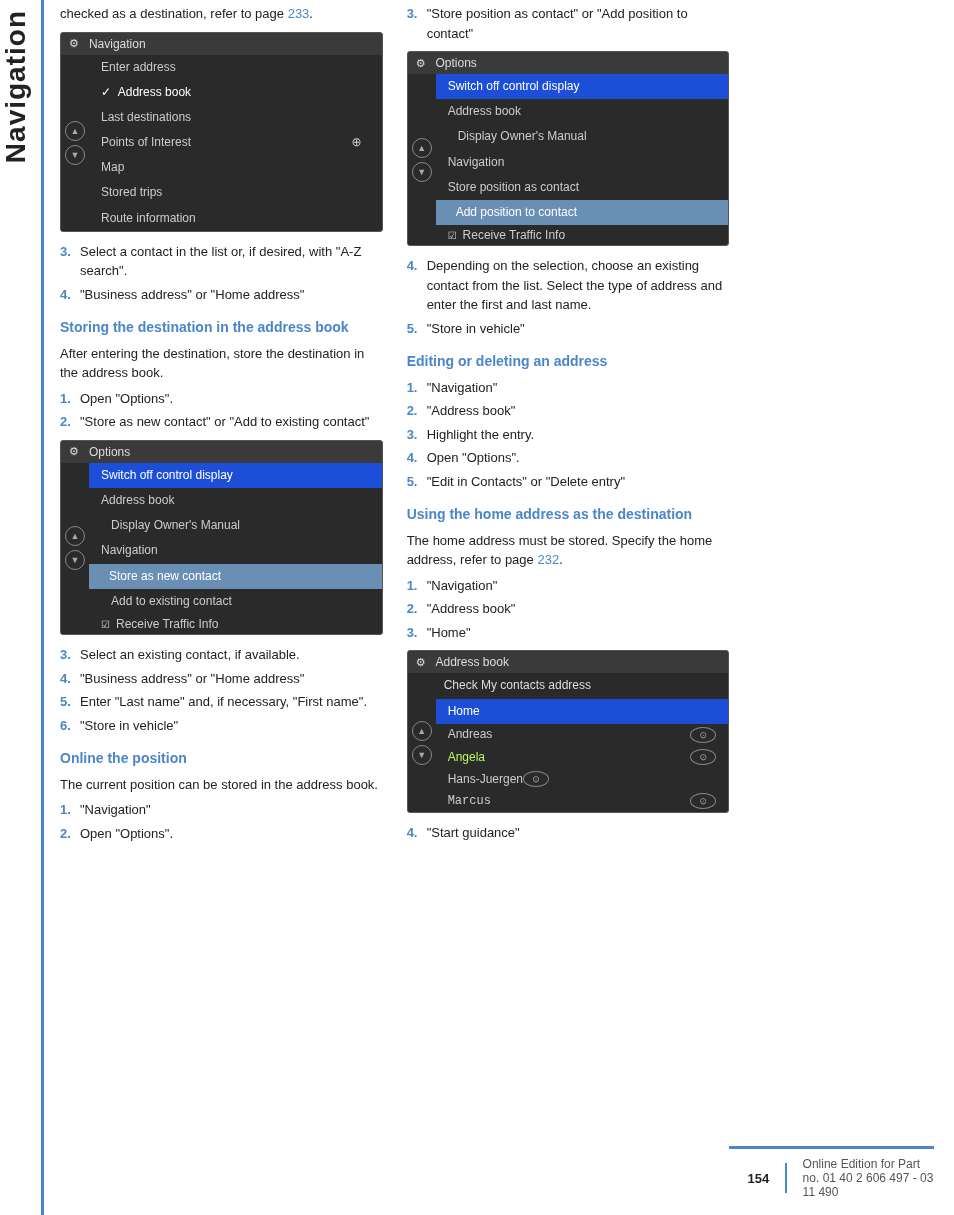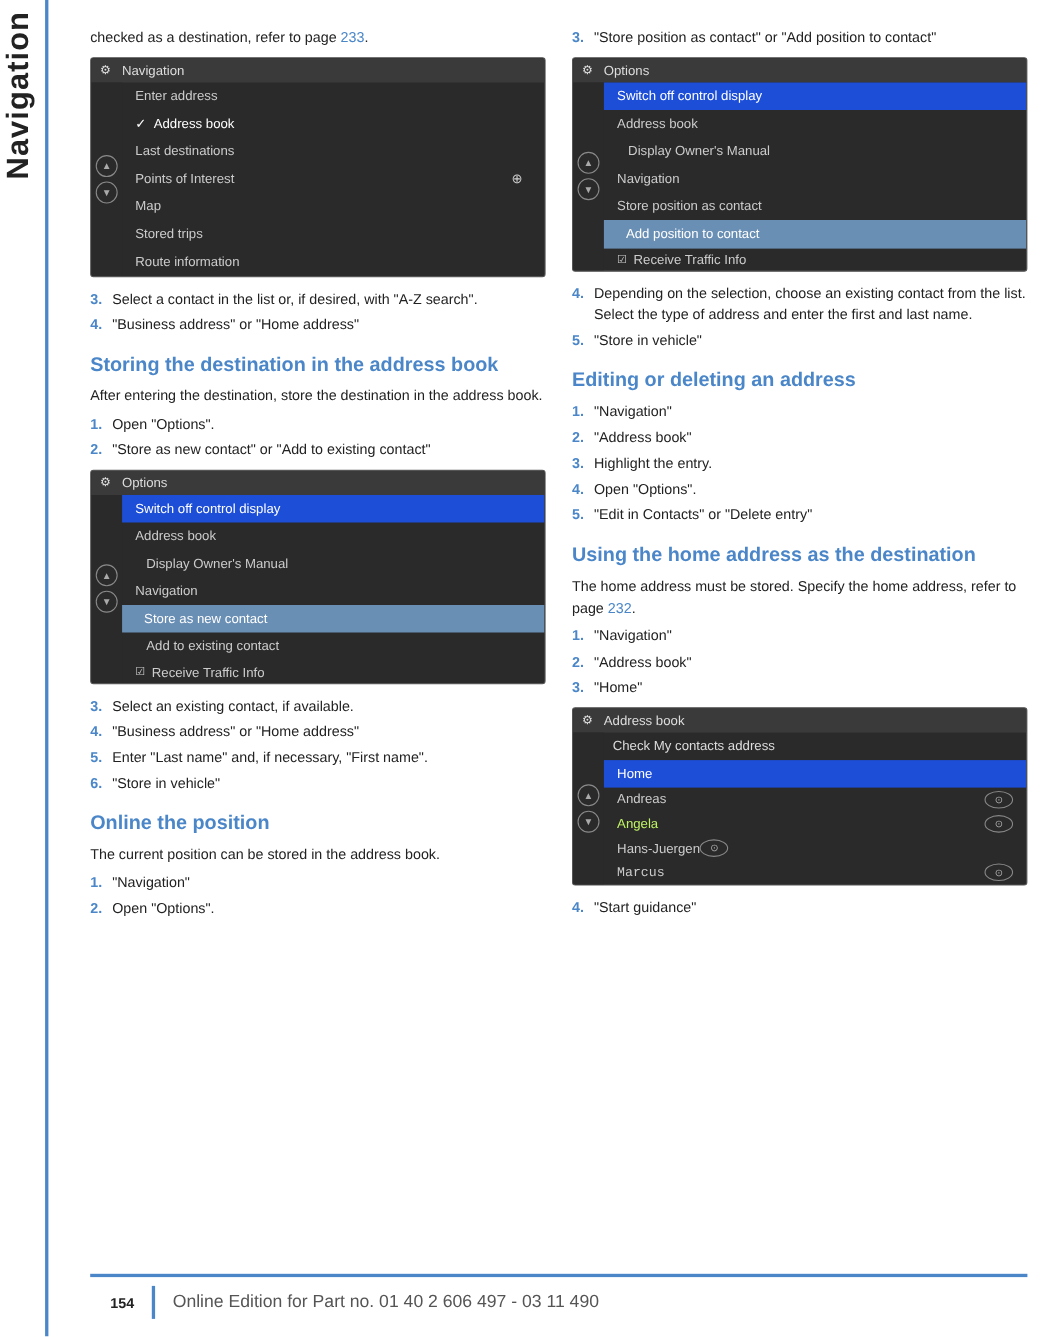--- a/index.html
+++ b/index.html
@@ -37,24 +37,23 @@
       font-weight: bold;
       color: #222;
       letter-spacing: 1px;
       padding-left: 4px;
       padding-top: 12px;
     }
 
     
     .main-content {
       flex: 1;
-      padding: 24px 20px 16px 16px;
-      display: flex;
-      flex-direction: column;
-      margin-left: 22px;
+      padding: 4px 20px 16px 16px;
+      display: flex;
+      flex-direction: row;
     }
 
     .two-col {
       display: flex;
       gap: 24px;
     }
 
     .col-left {
       flex: 1;
     }
@@ -65,21 +64,21 @@
 
     
     p, .body-text {
       font-size: 13px;
       line-height: 1.5;
       margin-bottom: 6px;
     }
 
     .section-heading {
       color: #4a86c8;
-      font-size: 18px;
+      font-size: 14px;
       font-weight: bold;
       margin-top: 14px;
       margin-bottom: 6px;
       line-height: 1.4;
     }
 
     .numbered-list {
       list-style: none;
       padding: 0;
       margin: 0 0 6px 0;
@@ -177,21 +176,21 @@
 
     .page-number {
       font-size: 13px;
       font-weight: bold;
       color: #222;
       min-width: 40px;
       text-align: right;
     }
 
     .footer-text {
-      font-size: 16px;
+      font-size: 12px;
       color: #555;
     }
 
     .menu-with-arrows {
       display: flex;
       align-items: stretch;
     }
 
     .menu-nav-left {
       display: flex;

